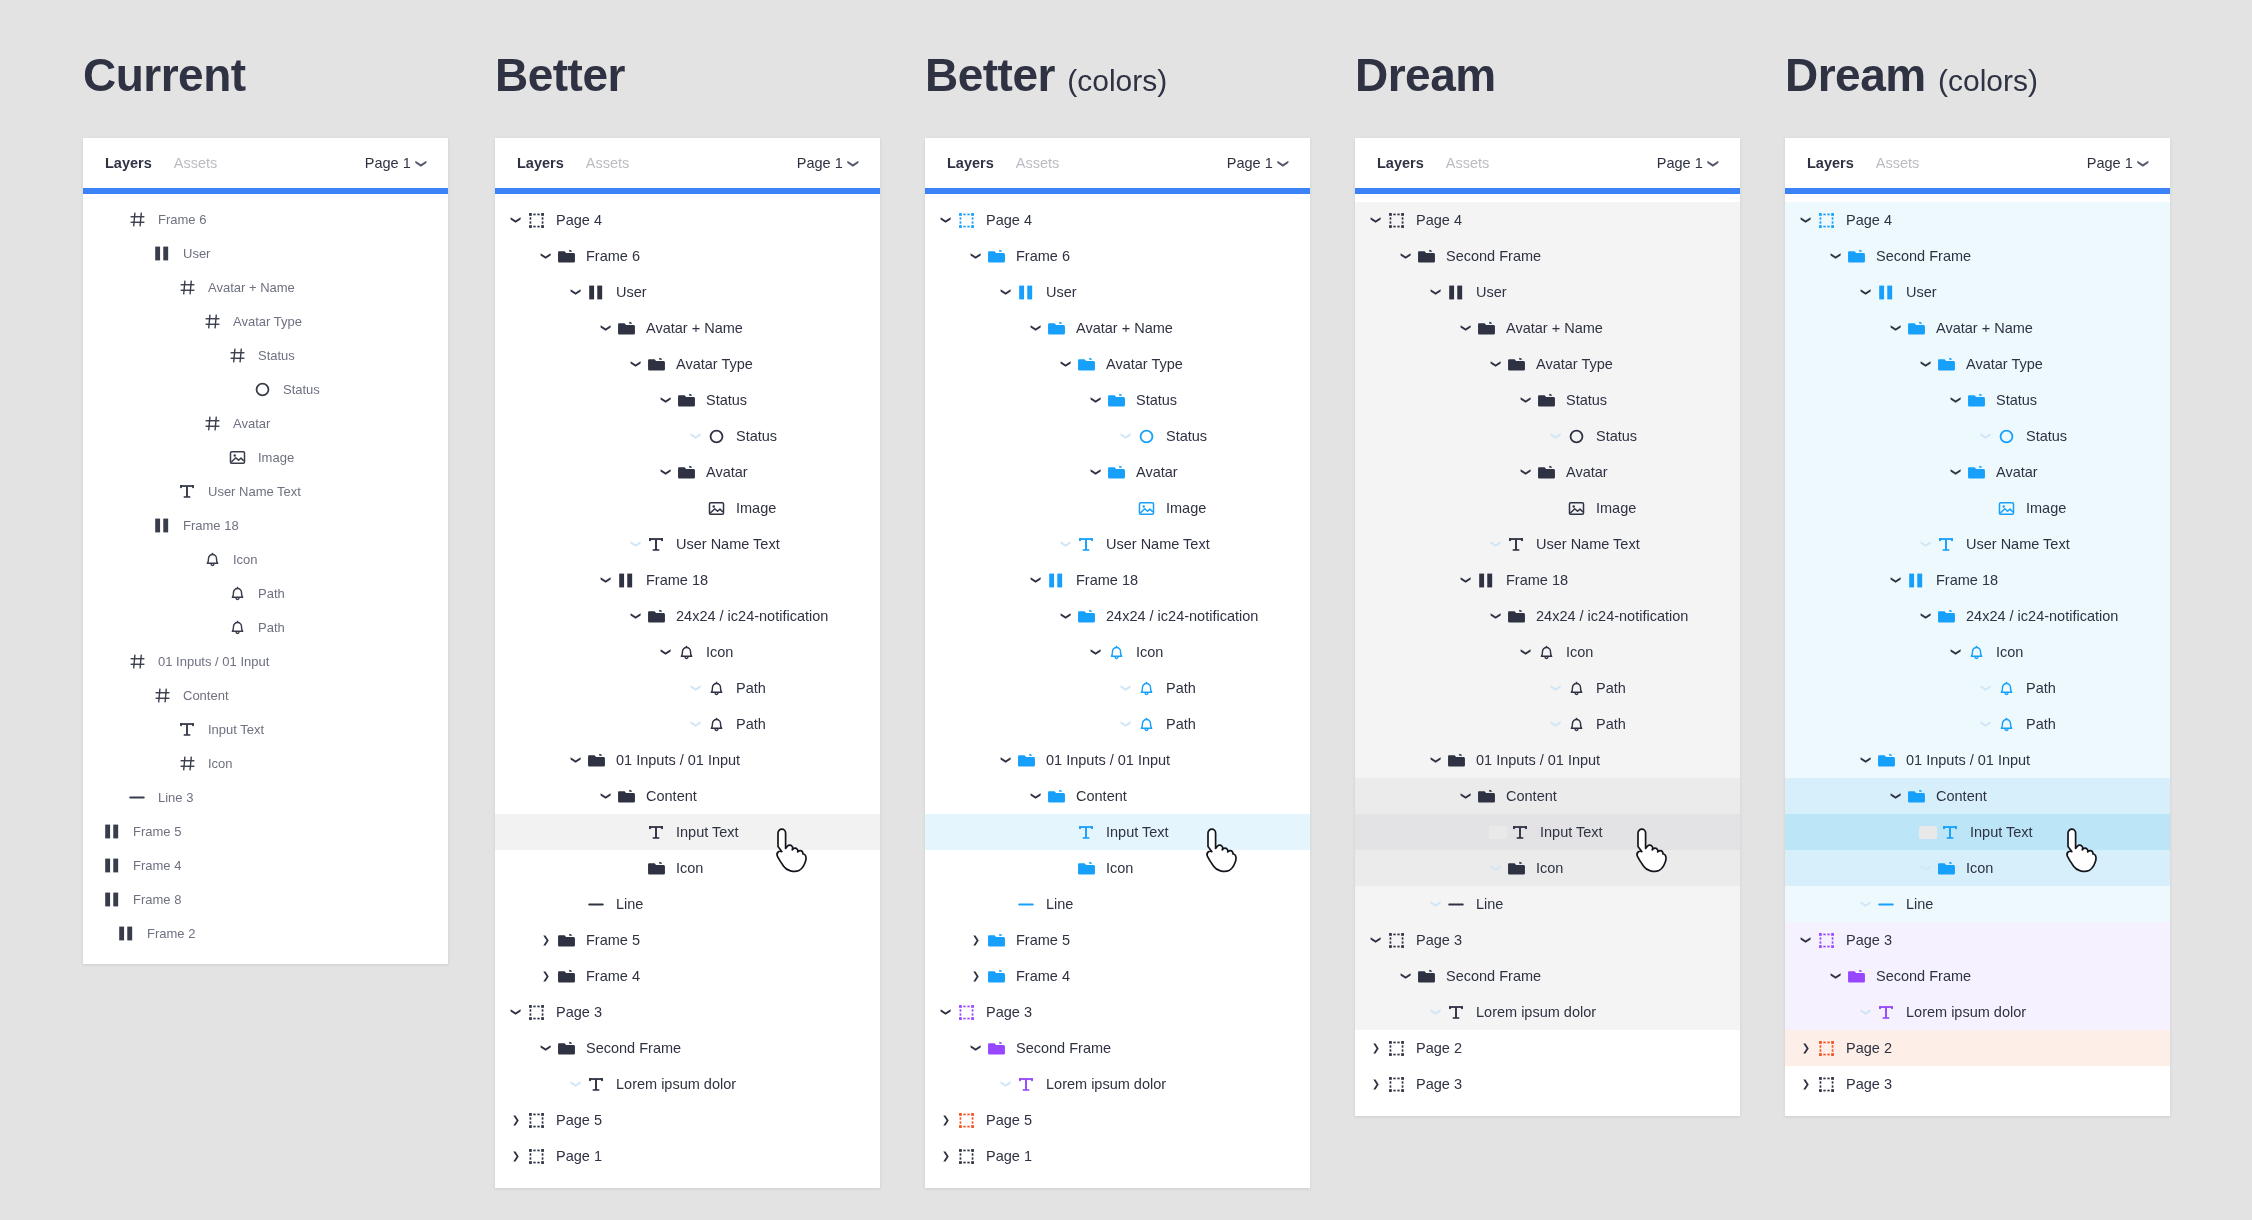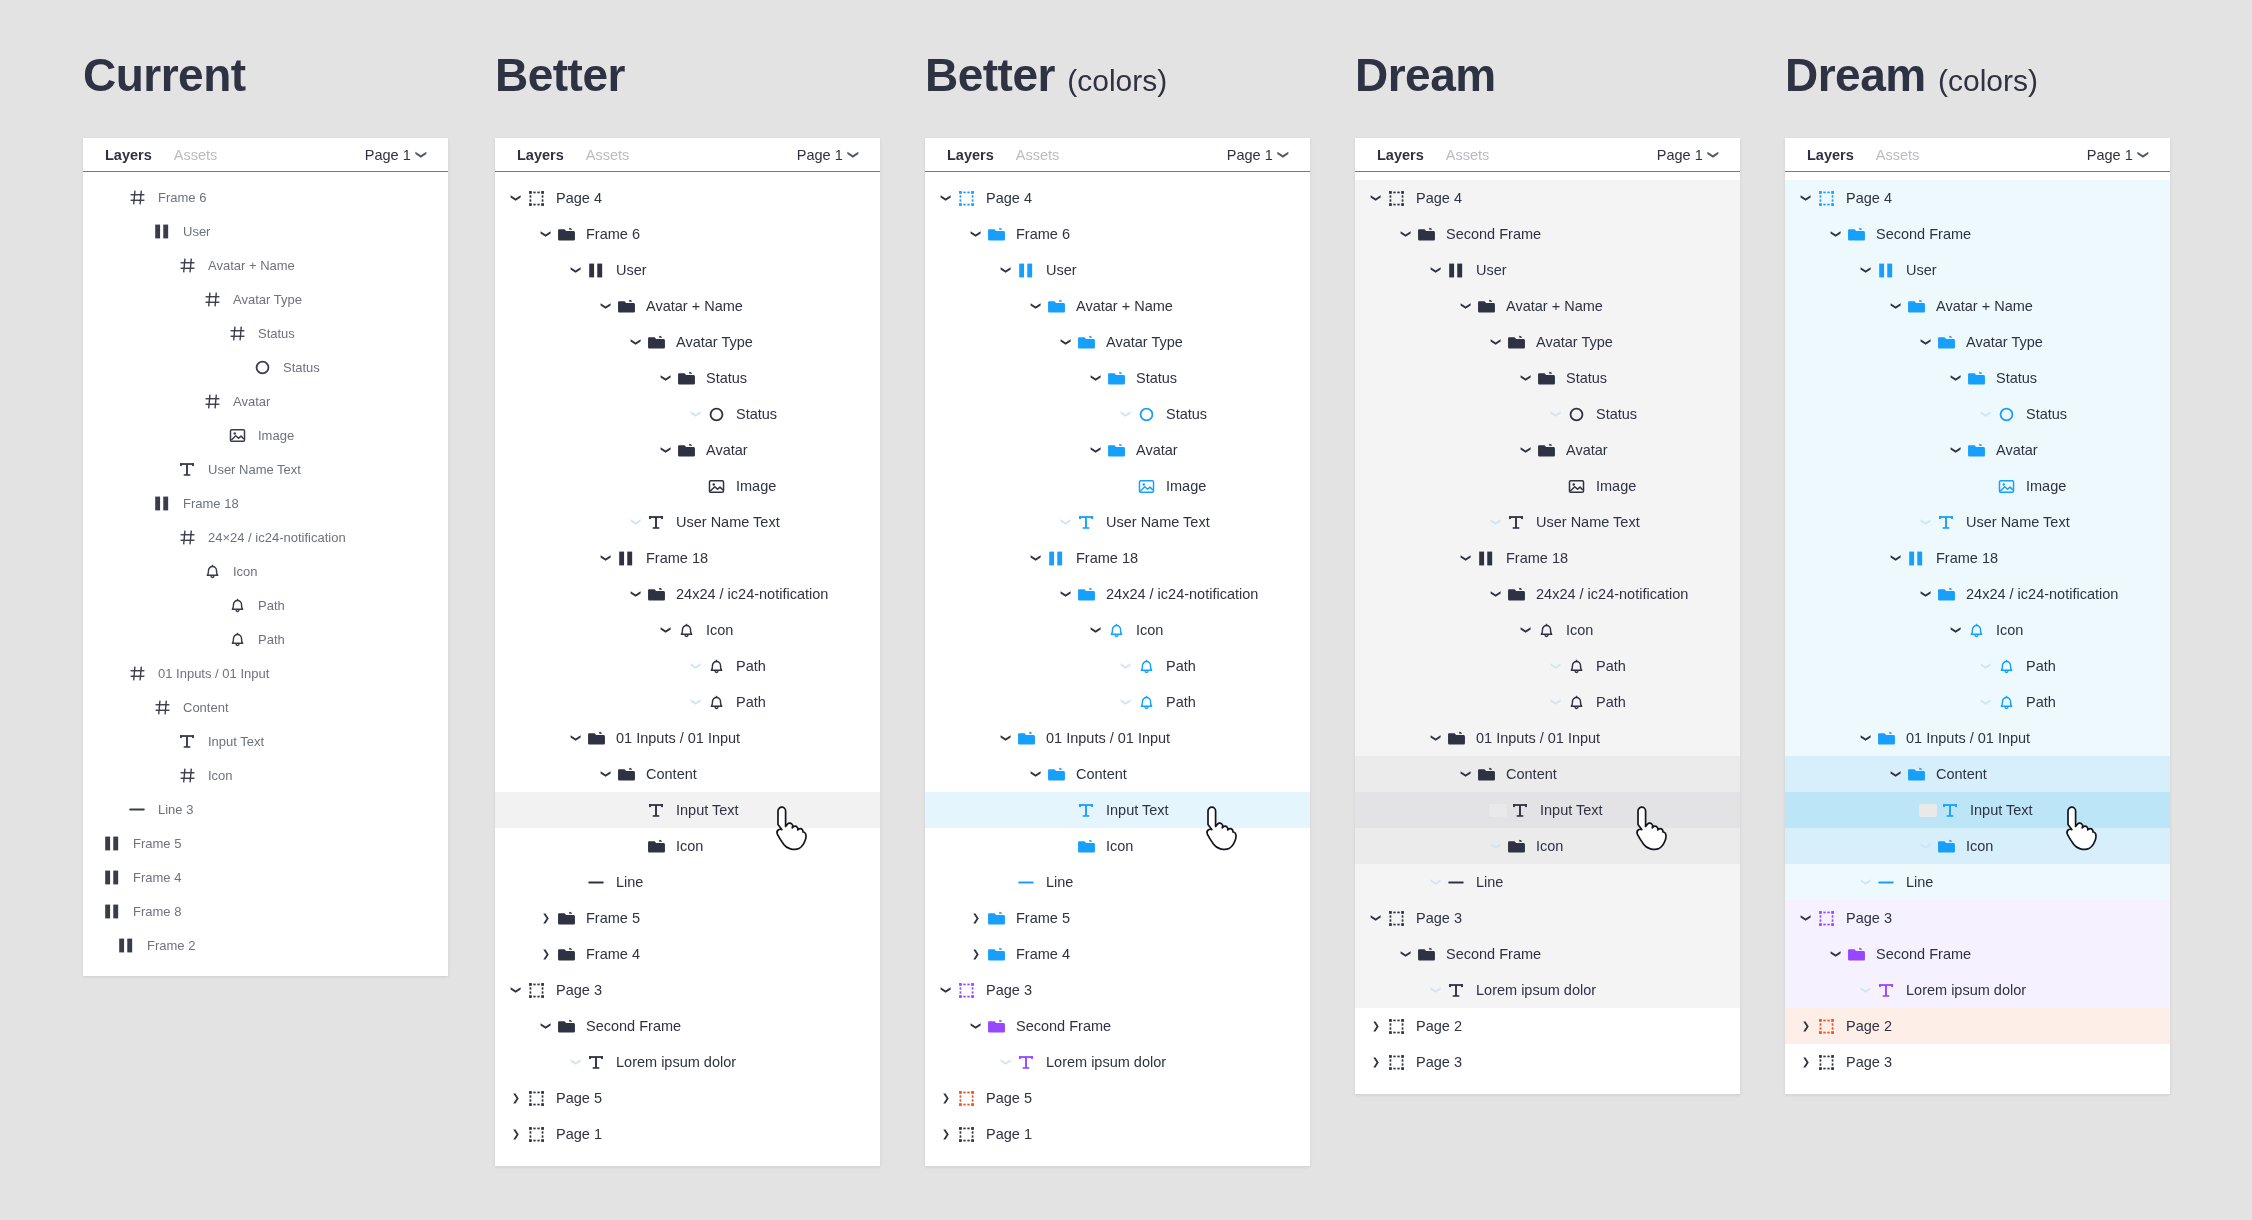--- a/index.html
+++ b/index.html
@@ -42,25 +42,25 @@
     position: absolute;
     top: 138px;
     left: 0;
     width: 385px;
     background: #FFFFFF;
     box-shadow: 0 1px 3px rgba(0,0,0,0.10);
     overflow: hidden;
   }
 
   .panel-header {
-    height: 34px;
+    height: 56px;
     display: flex;
     align-items: center;
     padding: 0 22px;
-    border-bottom: 1px solid #3b82f6;
+    border-bottom: 6px solid #3b82f6;
     background: #fff;
   }
   .tab {
     font-size: 14.5px;
     font-weight: 700;
     color: #2E3242;
     margin-right: 22px;
     white-space: nowrap;
   }
   .tab.inactive { color: #BBBBC2; font-weight: 500; }
@@ -258,33 +258,20 @@
           </div>
           <div class="row" style="padding-left: 68px;">
             <span class="ico">
               <svg width="16" height="17" viewBox="0 0 14 16">
                 <rect x="0.6" y="1.5" width="4.6" height="13" fill="#2E3242"></rect>
                 <rect x="8.2" y="1.5" width="4.6" height="13" fill="#2E3242"></rect>
               </svg>
             </span>
             <span class="lbl">Frame 18</span>
           </div>
-          <div class="row" style="padding-left: 93px;">
-            <span class="ico">
-              <svg width="17" height="17" viewBox="0 0 16 16">
-                <g stroke="#2E3242" stroke-width="1.3" fill="none">
-                  <line x1="5.6" y1="1.5" x2="4.4" y2="14.5"></line>
-                  <line x1="11.6" y1="1.5" x2="10.4" y2="14.5"></line>
-                  <line x1="1.5" y1="5.4" x2="14.5" y2="5.4"></line>
-                  <line x1="1.5" y1="10.6" x2="14.5" y2="10.6"></line>
-                </g>
-              </svg>
-            </span>
-            <span class="lbl">24×24 / ic24-notification</span>
-          </div>
           <div class="row" style="padding-left: 118px;">
             <span class="ico">
               <svg width="17" height="17" viewBox="0 0 16 16">
                 <g fill="none" stroke="#2E3242" stroke-width="1.35" stroke-linejoin="round">
                   <path d="M3.1 11.6 C3.1 11.6 4.2 10.8 4.2 7.3 C4.2 5.1 5.9 3.3 8 3.3 C10.1 3.3 11.8 5.1 11.8 7.3 C11.8 10.8 12.9 11.6 12.9 11.6 Z"></path>
                   <path d="M6.6 12.1 C6.6 13 7.2 13.7 8 13.7 C8.8 13.7 9.4 13 9.4 12.1"></path>
                   <line x1="8" y1="1.7" x2="8" y2="3.2"></line>
                 </g>
               </svg>
             </span>

